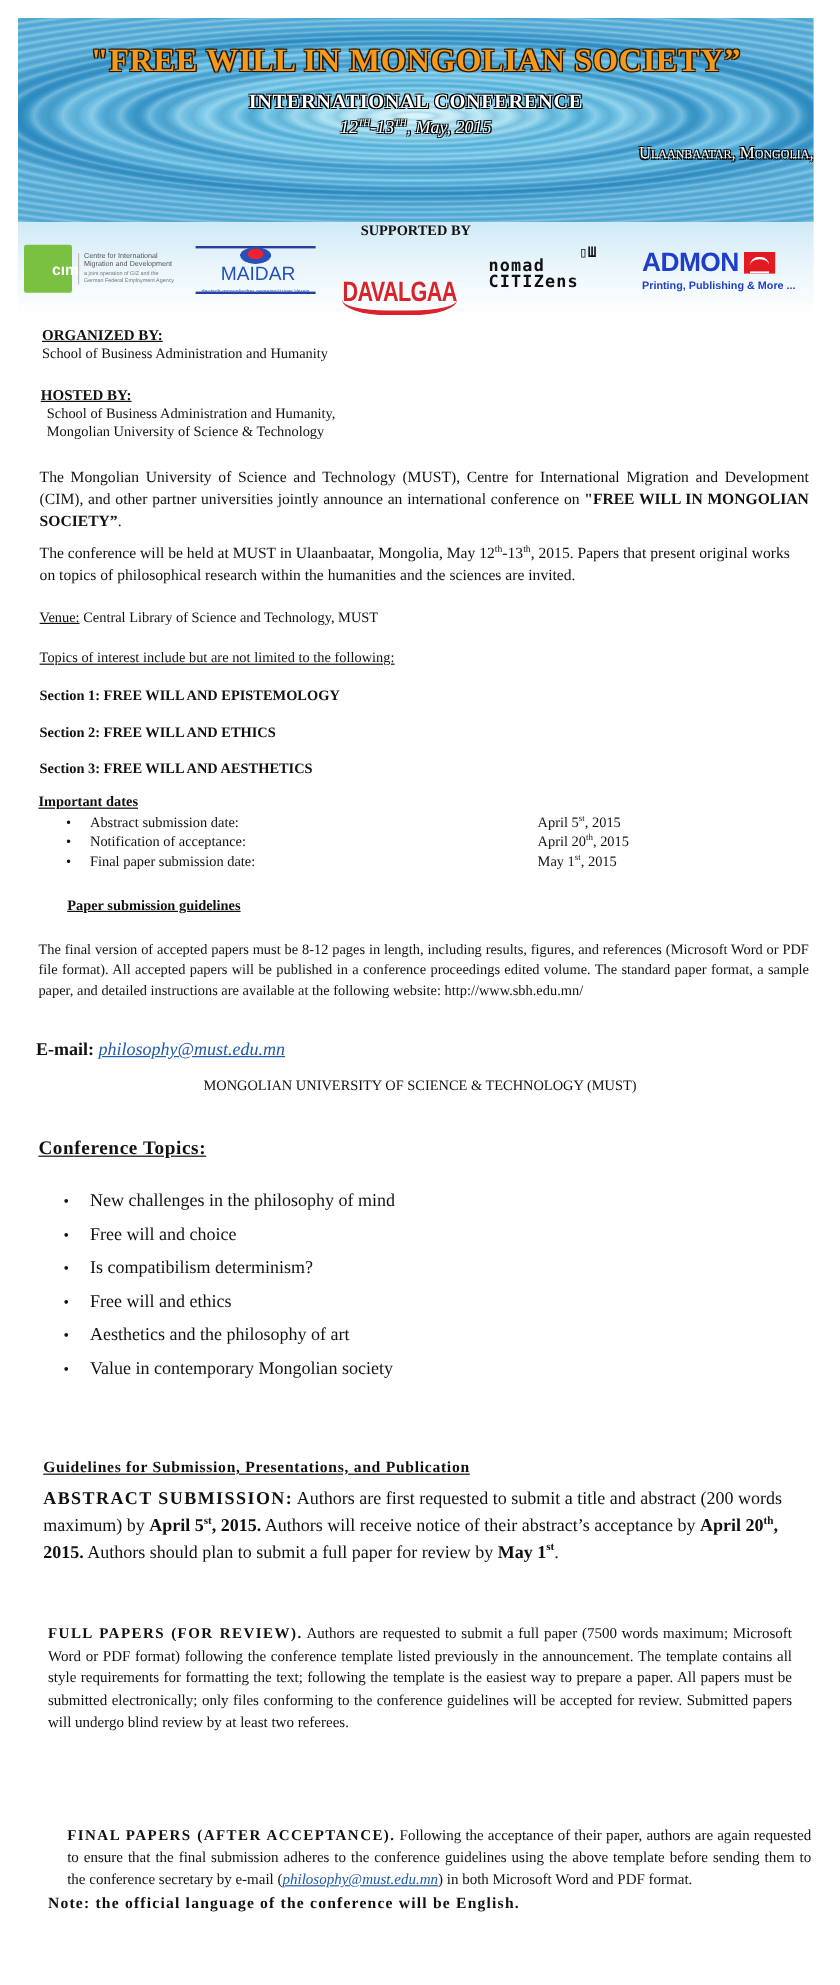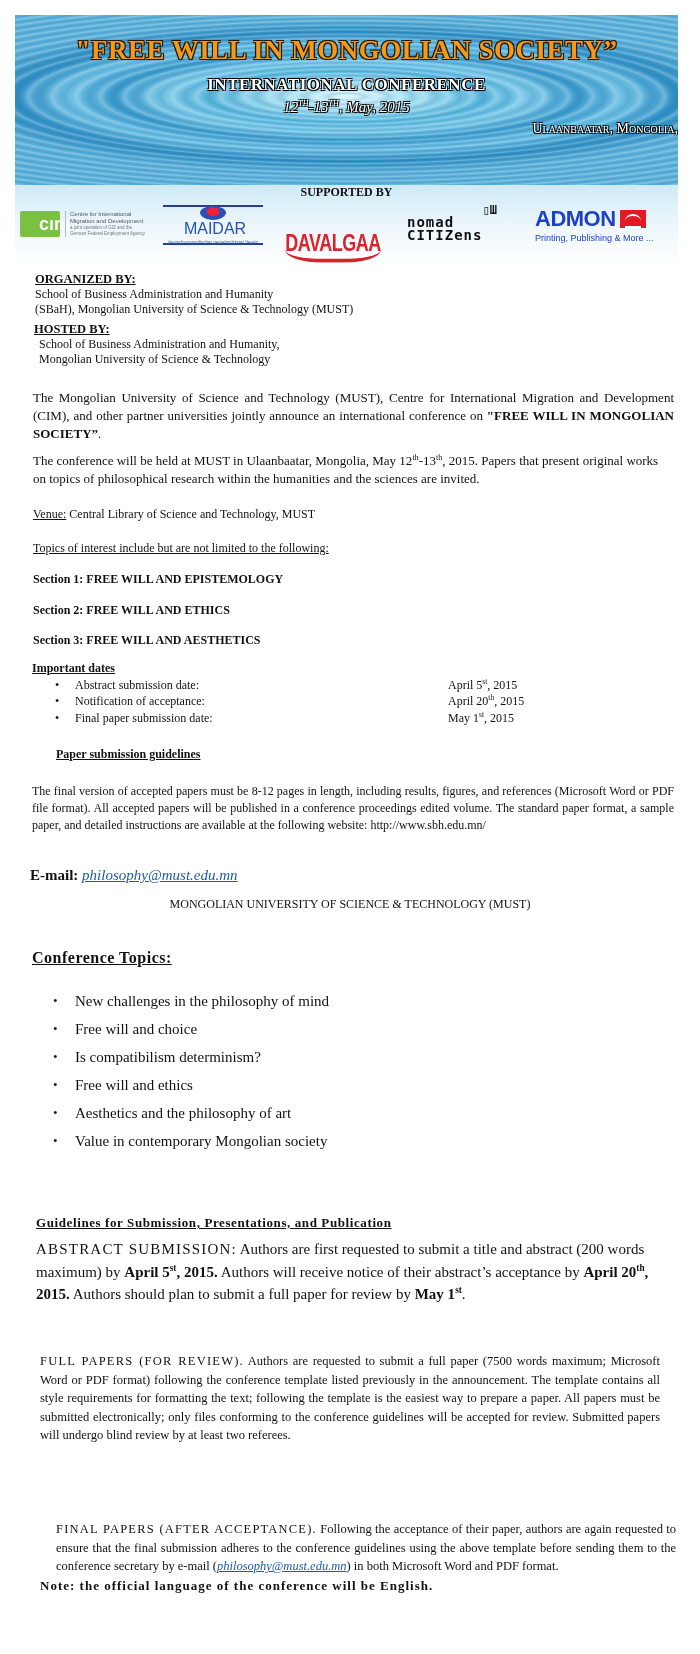--- a/index.html
+++ b/index.html
@@ -45,39 +45,39 @@
   .sponsors {
     position: absolute; left: 15px; top: 185px; width: 663px; height: 78px;
     background: linear-gradient(180deg, #cfeaf6 0%, #e9f5fb 45%, #ffffff 100%);
   }
   .supported {
     position: absolute; left: 0; right: 0; top: 0px; text-align: center;
     font-weight: bold; font-size: 12px; color: #111;
   }
   .logo { position: absolute; top: 18px; height: 42px; display: flex; align-items: center; }
   .logo-cim { left: 5px; width: 140px; }
-  .cim-box { width: 40px; height: 26px; background: #7ac142; border-radius: 2px; display: flex; align-items: center; justify-content: center; color: #fff; font-family: "Liberation Sans", sans-serif; font-size: 18px; font-weight: bold; padding-left: 29px; }
+  .cim-box { width: 40px; height: 40px; background: #7ac142; border-radius: 2px; display: flex; align-items: center; justify-content: center; color: #fff; font-family: "Liberation Sans", sans-serif; font-size: 13px; font-weight: bold; padding-left: 29px; }
   .cim-text { margin-left: 5px; border-left: 1px solid #bbb; padding-left: 4px; font-family: "Liberation Sans", sans-serif; font-size: 6px; color: #555; line-height: 7px; }
   .cim-text .small { font-size: 4.5px; line-height: 6px; color: #777; }
   .logo-maidar { left: 148px; width: 100px; flex-direction: column; justify-content: center; border-top: 2px solid #2b3d9b; border-bottom: 2px solid #2b3d9b; height: 40px; top: 20px; }
   .maidar-row { display: flex; align-items: center; flex-direction: column; }
   .maidar-boat { width: 26px; height: 14px; border-radius: 50%; background: radial-gradient(ellipse at 50% 40%, #e23 0 35%, #2a4fb5 36% 70%, #6aa9e0 71%); }
   .maidar-name { color: #2452b8; font-family: "Liberation Sans", sans-serif; font-size: 16px; margin-left: 4px; }
   .maidar-sub { color: #2452b8; font-family: "Liberation Sans", sans-serif; font-size: 4.5px; margin-top: 2px; }
   .logo-davalgaa { left: 278px; width: 80px; justify-content: center; margin-top: 22px; }
   .davalgaa-name { color: #d8232a; font-family: "Liberation Sans", sans-serif; font-weight: bold; font-size: 18px; transform: scaleY(1.3); letter-spacing: -0.5px; border-bottom: 3px solid #d8232a; border-radius: 0 0 40% 40%; padding-bottom: 1px; }
   .logo-nomad { left: 392px; width: 100px; flex-direction: column; align-items: flex-start; justify-content: center; }
   .nomad-line { font-family: "DejaVu Sans Mono", monospace; font-weight: bold; font-size: 14px; color: #111; letter-spacing: 1px; line-height: 13px; }
   .nomad-mark { position: absolute; right: 10px; top: 0; font-family: "DejaVu Sans Mono", monospace; font-weight: bold; font-size: 12px; color: #111; }
   .logo-admon { left: 520px; width: 130px; flex-direction: column; align-items: flex-start; justify-content: center; }
   .admon-row { display: flex; align-items: center; }
   .admon-name { color: #1f3fc8; font-family: "Liberation Sans", sans-serif; font-weight: bold; font-size: 22px; letter-spacing: -0.5px; }
   .admon-flag { width: 26px; height: 18px; background: #e21b23; margin-left: 4px; position: relative; }
   .admon-flag::after { content: ""; position: absolute; left: 5px; top: 4px; width: 16px; height: 10px; border-top: 2px solid #fff; border-bottom: 2px solid #fff; border-radius: 60% 60% 0 0; }
-  .admon-sub { color: #1f3fc8; font-family: "Liberation Sans", sans-serif; font-size: 9px; margin-top: 1px; }
+  .admon-sub { color: #1f3fc8; font-family: "Liberation Sans", sans-serif; font-size: 9px; margin-top: 1px; font-weight: bold; }
 
   
   .block { position: absolute; left: 33px; width: 640px; }
   .u { text-decoration: underline; }
   .h-small { font-weight: bold; font-size: 12.5px; text-decoration: underline; }
   .t12 { font-size: 12px; line-height: 15px; }
   .t13 { font-size: 13px; line-height: 18px; }
   .just { text-align: justify; }
   .sec { font-weight: bold; font-size: 12px; }
   .dates { position: absolute; left: 55px; width: 600px; font-size: 12px; }
@@ -87,21 +87,21 @@
   .date-val { }
   sup { font-size: 0.62em; line-height: 0; }
   .link { color: #1f5aa8; text-decoration: underline; font-style: italic; }
   .center { text-align: center; }
   .topics-h { font-weight: bold; font-size: 16px; text-decoration: underline; letter-spacing: 0.5px; }
   .topics { position: absolute; left: 53px; width: 420px; font-size: 15px; }
   .topic { display: flex; height: 28px; align-items: center; }
   .topic-bullet { width: 22px; font-size: 13px; }
   .guide-h { font-weight: bold; font-size: 13px; text-decoration: underline; letter-spacing: 0.6px; }
   .abs { font-size: 15px; line-height: 22.5px; }
-  .spaced-b { font-weight: normal; letter-spacing: 1.2px; }
+  .spaced-b { font-weight: bold; letter-spacing: 1.2px; }
   .full { font-size: 12.5px; line-height: 18.5px; }
   .note { font-weight: bold; font-size: 13px; letter-spacing: 1px; }
 </style>
 </head>
 <body>
 
 <div class="banner">
   <div class="banner-title">"FREE WILL IN MONGOLIAN SOCIETY”</div>
   <div class="banner-sub">INTERNATIONAL CONFERENCE</div>
   <div class="banner-date"><span>12</span><sup>TH</sup><span>-13</span><sup>TH</sup><span>, May, 2015</span></div>
@@ -144,21 +144,20 @@
       <div class="admon-name">ADMON</div>
       <div class="admon-flag"></div>
     </div>
     <div class="admon-sub">Printing, Publishing &amp; More ...</div>
   </div>
 </div>
 
 <div class="block t12" style="top:272px; left:35px;">
   <div class="h-small">ORGANIZED BY:</div>
   <div>School of Business  Administration and Humanity</div>
-  <div>(SBaH), Mongolian University of Science &amp; Technology  (MUST)</div>
 </div>
 
 <div class="block t12" style="top:322px; left:34px;">
   <div class="h-small">HOSTED BY:</div>
   <div style="padding-left:5px;">School of Business  Administration and Humanity,</div>
   <div style="padding-left:5px;">Mongolian University  of Science &amp; Technology</div>
 </div>
 
 <div class="block t13 just" style="top:389px; width:641px;">
   <span>The Mongolian University of Science and Technology (MUST), Centre for International Migration and Development (CIM), and other partner universities jointly announce an international conference on </span><b>"FREE WILL IN MONGOLIAN SOCIETY”</b><span>.</span>

